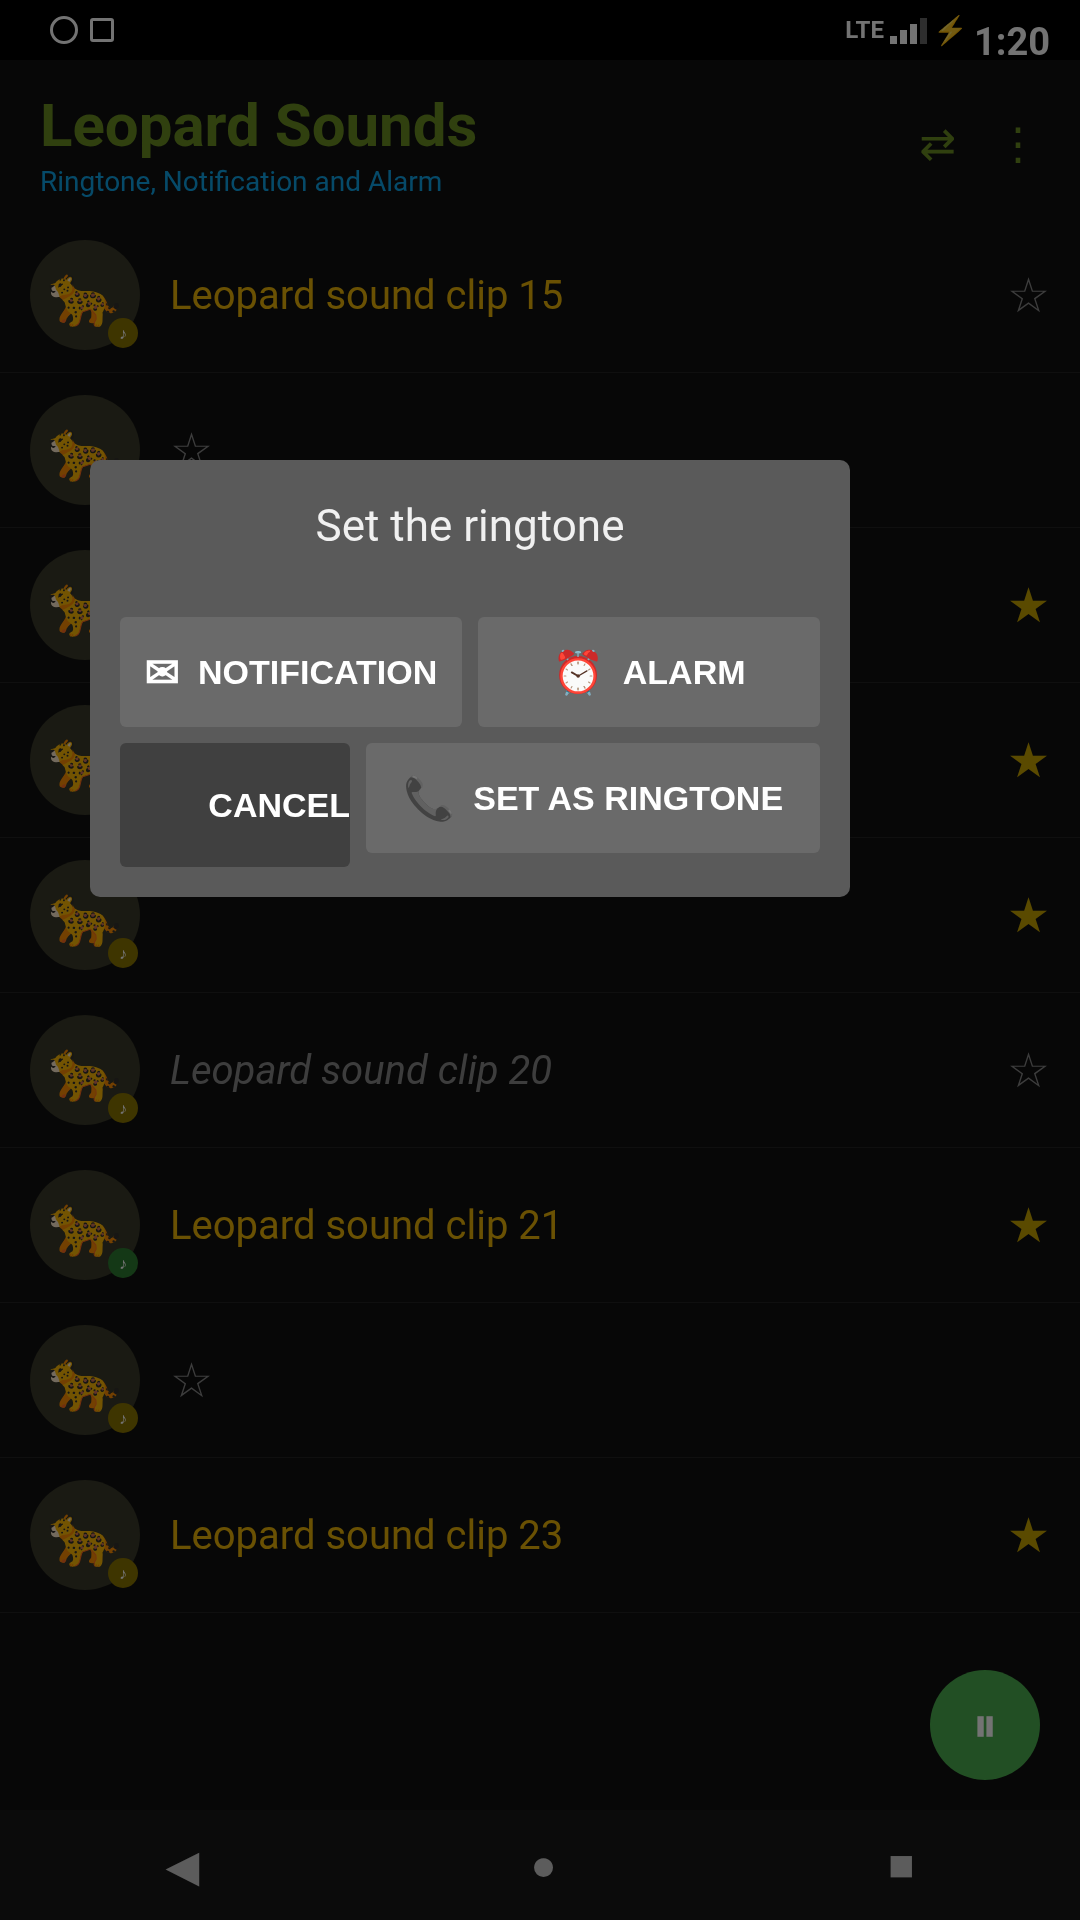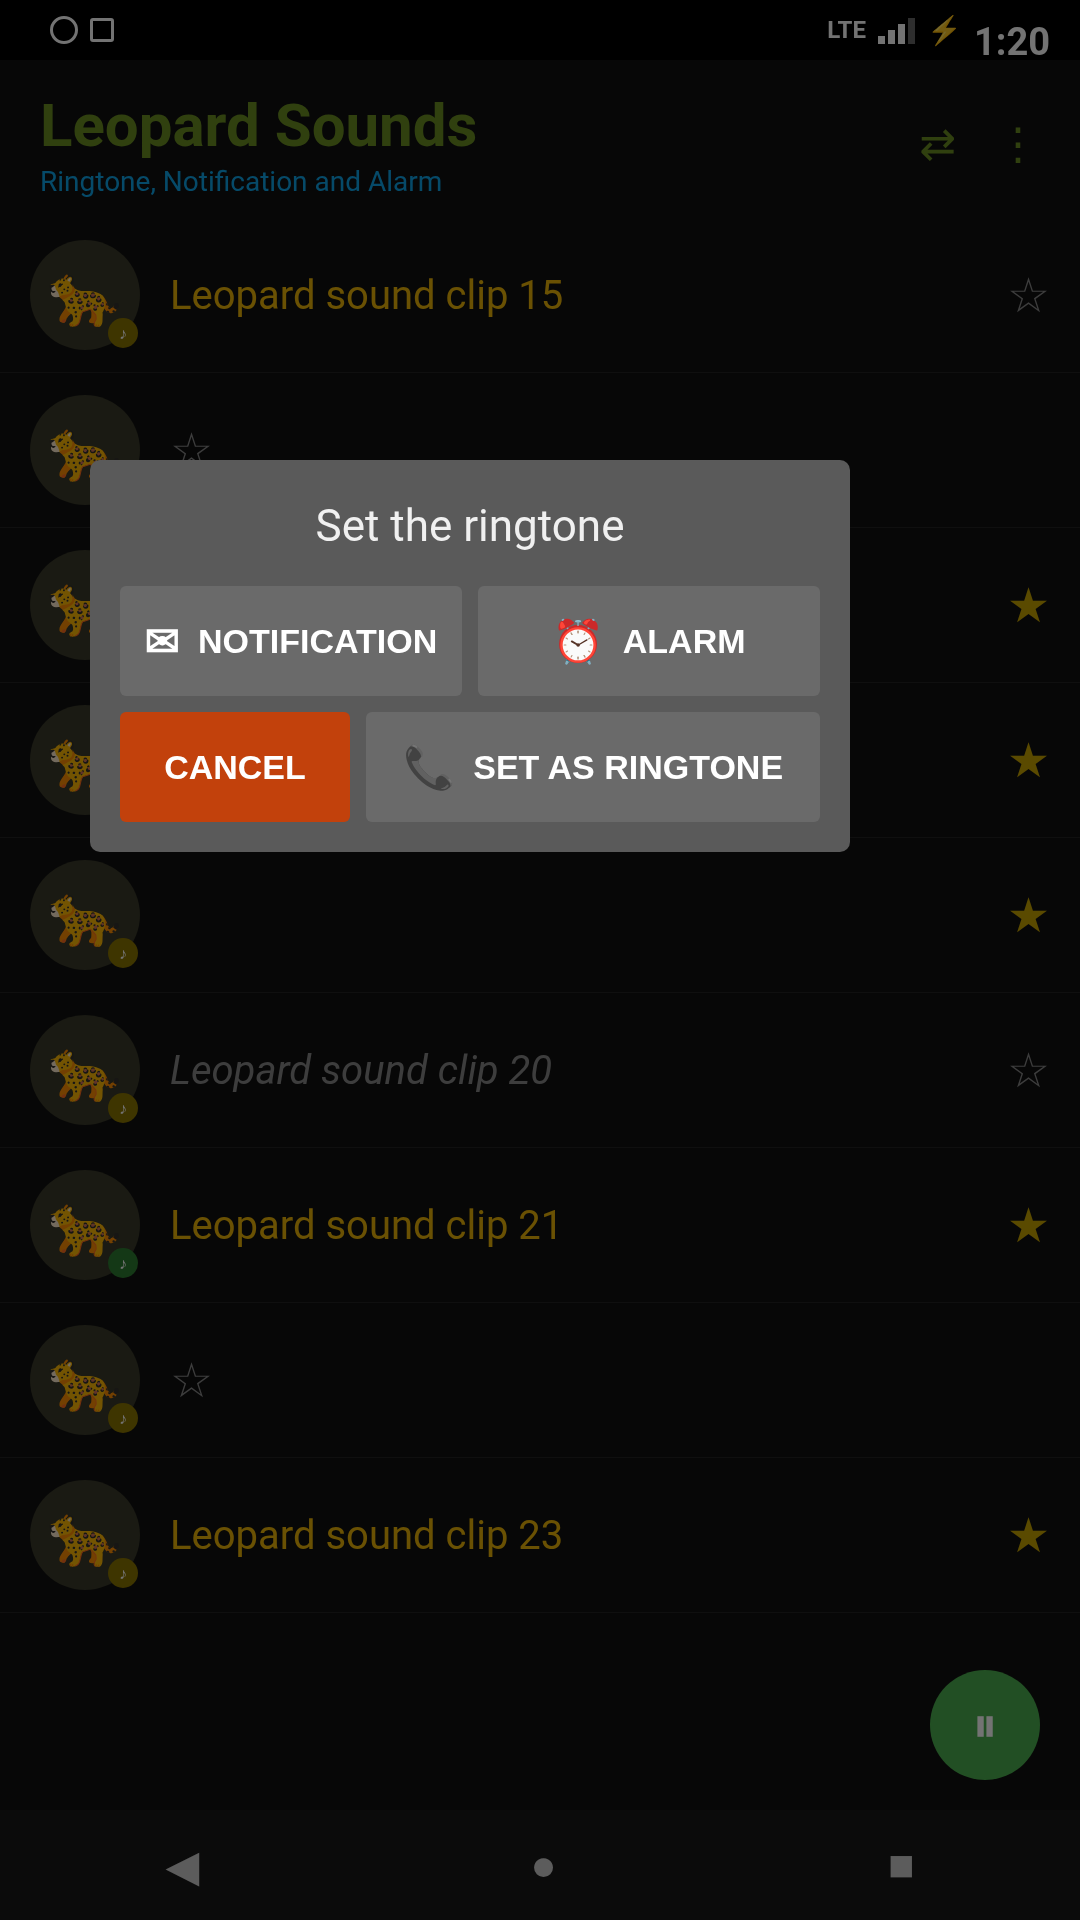--- a/index.html
+++ b/index.html
@@ -16,21 +16,21 @@
 
     
     .status-bar {
       width: 100%;
       height: 60px;
       background: #000;
       display: flex;
       align-items: center;
       justify-content: flex-start;
       padding: 0 30px;
-      gap: 12px;
+      gap: 6px;
     }
     .status-bar-left {
       display: flex;
       align-items: center;
       gap: 12px;
       margin-right: auto;
       margin-left: 20px;
     }
     .status-icon {
       width: 28px;
@@ -180,21 +180,21 @@
       width: 760px;
       background: #5a5a5a;
       border-radius: 10px;
       z-index: 20;
       padding: 40px 30px 30px 30px;
     }
     .dialog-title {
       text-align: center;
       font-size: 44px;
       color: #f0f0f0;
-      margin-bottom: 34px;
+      margin-bottom: 65px;
       font-weight: 400;
     }
     .dialog-buttons-row1 {
       display: flex;
       gap: 16px;
       margin-bottom: 16px;
     }
     .dialog-buttons-row2 {
       display: flex;
       gap: 16px;
@@ -212,28 +212,29 @@
       display: flex;
       align-items: center;
       justify-content: center;
       gap: 18px;
     }
     .dialog-btn-icon {
       font-size: 42px;
     }
     .cancel-btn {
       flex: 0 0 230px;
-      height: 110px;
-      background: #c2410c;
+      height: 124px;
+      background: #404040;
       border: none;
       border-radius: 6px;
       color: white;
       font-size: 34px;
       font-weight: bold;
       cursor: pointer;
+      text-align: right;
     }
     .set-ringtone-btn {
       flex: 1;
       height: 110px;
       background: #6a6a6a;
       border: none;
       border-radius: 6px;
       color: white;
       font-size: 34px;
       font-weight: bold;

